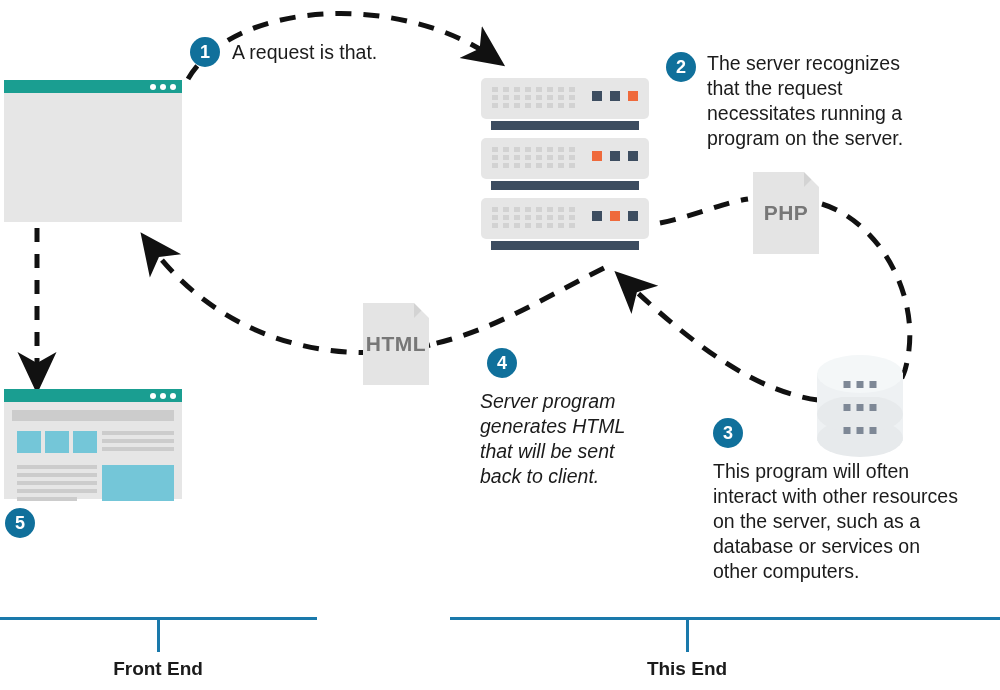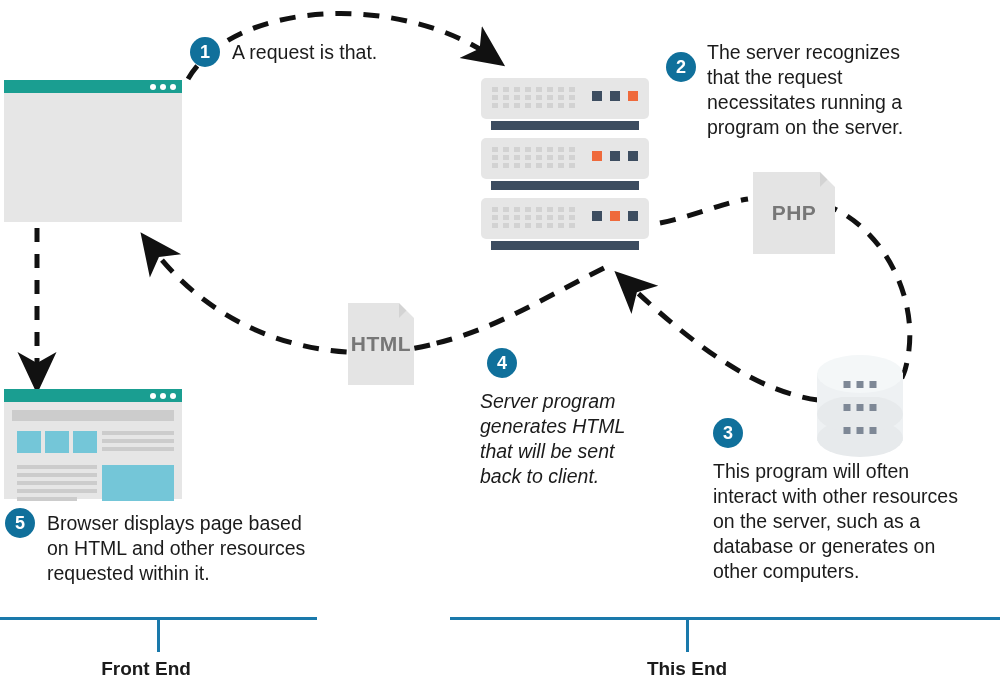--- a/index.html
+++ b/index.html
@@ -212,22 +212,22 @@
     left: 0;
     right: 0;
     top: 50%;
     transform: translateY(-52%);
     text-align: center;
     font-size: 21px;
     font-weight: bold;
     color: #777777;
     letter-spacing: 0.5px;
   }
-  #file-html { left: 348px; top: 303px; }
-  #file-php  { left: 753px; top: 172px; padding-left: 16px; }
+  #file-html { left: 363px; top: 303px; }
+  #file-php  { left: 753px; top: 172px; }
 
   
   .badge {
     position: absolute;
     width: 30px;
     height: 30px;
     border-radius: 50%;
     background: #10709b;
     color: #ffffff;
     font-size: 18px;
@@ -240,21 +240,21 @@
     color: #1b1b1b;
     font-size: 19.5px;
     line-height: 25px;
     white-space: pre-line;
   }
 
   #badge-1 { left: 190px; top: 37px; }
   #text-1  { left: 232px; top: 40px; }
 
   #badge-2 { left: 666px; top: 52px; }
-  #text-2  { left: 707px; top: 40px; }
+  #text-2  { left: 707px; top: 51px; }
 
   #badge-3 { left: 713px; top: 418px; }
   #text-3  { left: 713px; top: 459px; }
 
   #badge-4 { left: 487px; top: 348px; }
   #text-4  { left: 480px; top: 389px; font-style: italic; }
 
   #badge-5 { left: 5px; top: 508px; }
   #text-5  { left: 47px; top: 511px; }
 
@@ -277,21 +277,21 @@
   #tick-front { left: 157px; }
   #tick-back  { left: 686px; }
   .endlabel {
     position: absolute;
     top: 658px;
     font-size: 19px;
     font-weight: bold;
     color: #1b1b1b;
     transform: translateX(-50%);
   }
-  #label-front { left: 146px; text-align: center; }
+  #label-front { left: 158px; text-align: center; }
   #label-back  { left: 687px; }
 </style>
 </head>
 <body>
 
 <div id="stage">
 
   <svg id="arrows" viewBox="0 0 1000 690" xmlns="http://www.w3.org/2000/svg">
     <defs>
       <marker id="ah" markerWidth="9" markerHeight="9" refX="5.2" refY="4.5" orient="auto" markerUnits="strokeWidth">
@@ -506,33 +506,30 @@
   <div class="badge" id="badge-2">2</div>
   <div class="steptext" id="text-2">The server recognizes
 that the request
 necessitates running a
 program on the server.</div>
 
   <div class="badge" id="badge-3">3</div>
   <div class="steptext" id="text-3">This program will often
 interact with other resources
 on the server, such as a
-database or generates on
+database or services on
 other computers.</div>
 
   <div class="badge" id="badge-4">4</div>
   <div class="steptext" id="text-4">Server program
 generates HTML
 that will be sent
 back to client.</div>
 
   <div class="badge" id="badge-5">5</div>
-  <div class="steptext" id="text-5">Browser displays page based
-on HTML and other resources
-requested within it.</div>
 
   <div class="endrule" id="rule-front"></div>
   <div class="endtick" id="tick-front"></div>
   <div class="endlabel" id="label-front">Front End</div>
 
   <div class="endrule" id="rule-back"></div>
   <div class="endtick" id="tick-back"></div>
   <div class="endlabel" id="label-back">This End</div>
 
 </div>

